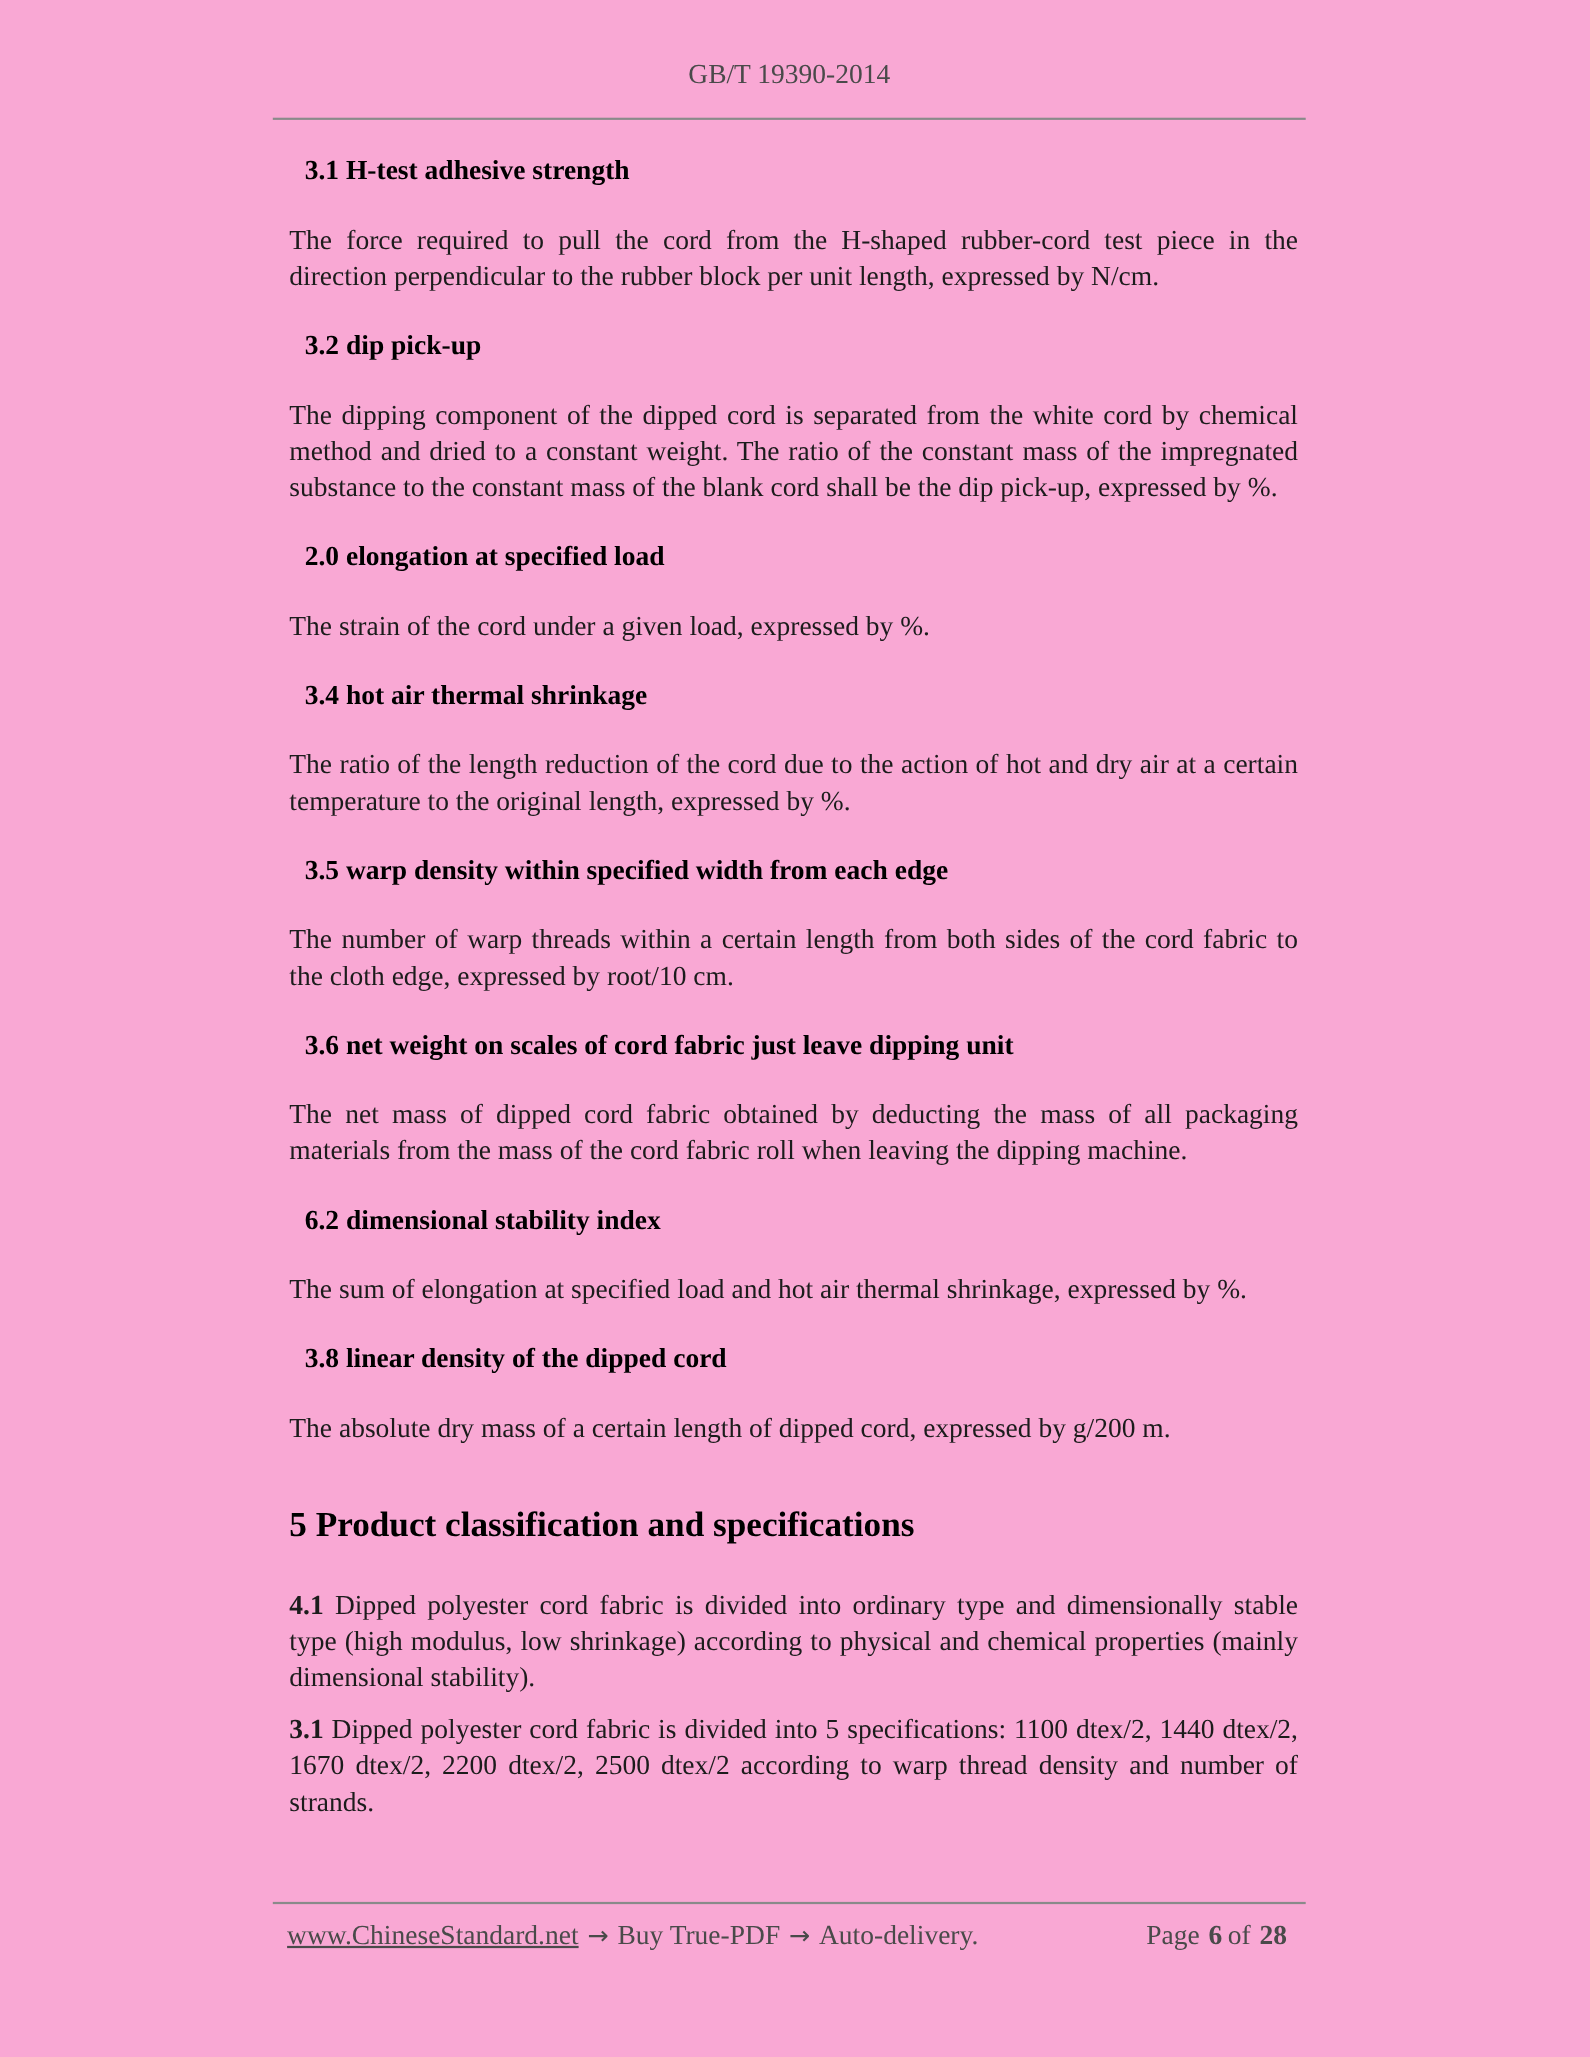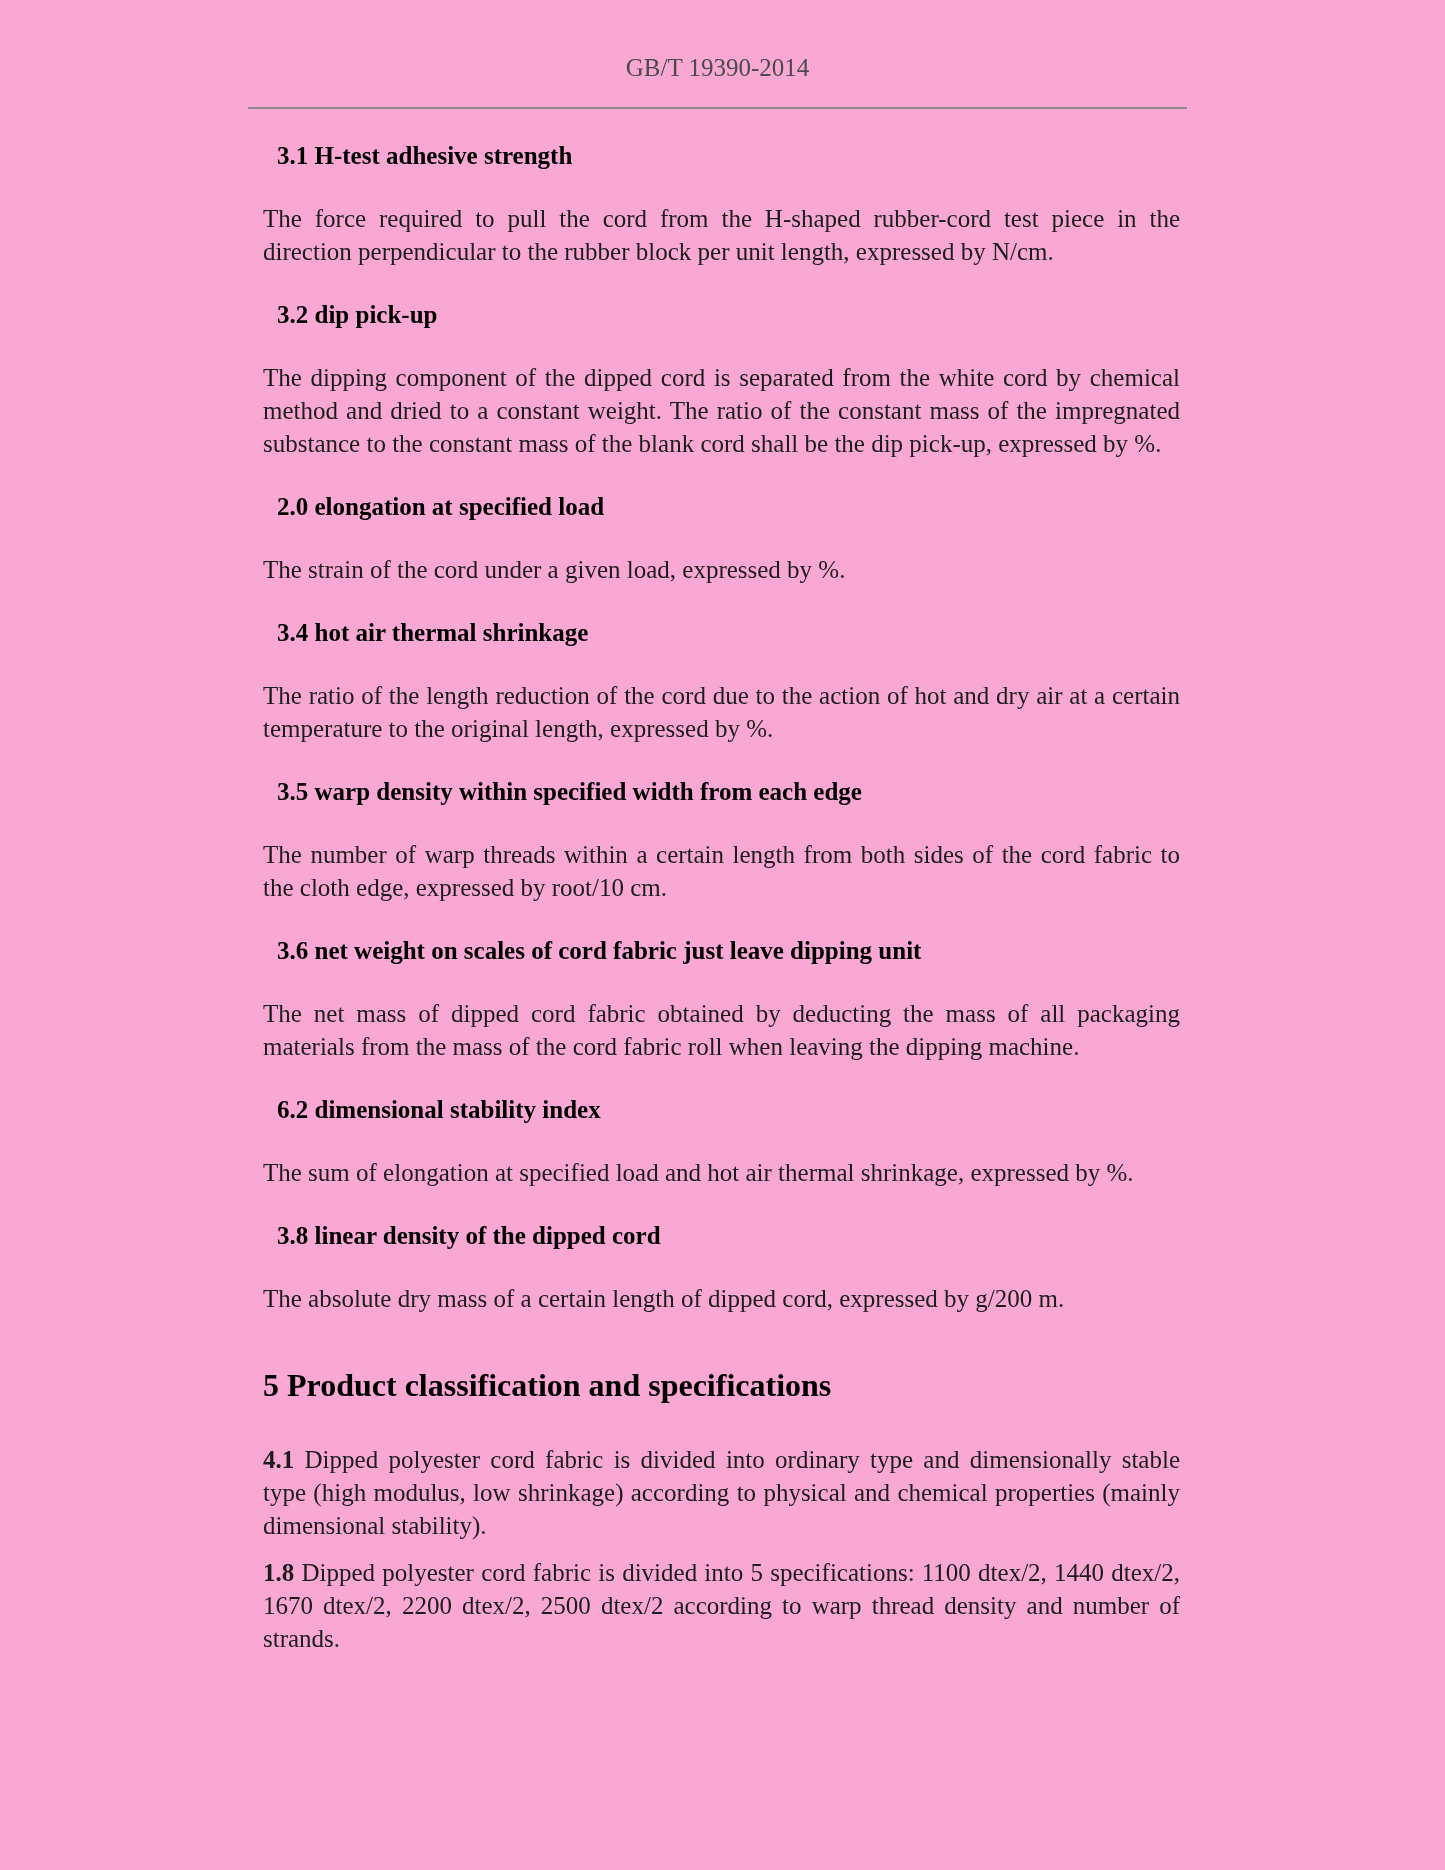--- a/index.html
+++ b/index.html
@@ -123,18 +123,26 @@
     <div class="sec-heading">6.2 dimensional stability index</div>
     <p class="para">The sum of elongation at specified load and hot air thermal shrinkage, expressed by %.</p>
 
     <div class="sec-heading">3.8 linear density of the dipped cord</div>
     <p class="para">The absolute dry mass of a certain length of dipped cord, expressed by g/200 m.</p>
 
     <div class="chapter-heading">5 Product classification and specifications</div>
 
     <p class="para"><span class="clause-num">4.1</span> <span>Dipped polyester cord fabric is divided into ordinary type and dimensionally stable type (high modulus, low shrinkage) according to physical and chemical properties (mainly dimensional stability).</span></p>
 
-    <p class="para"><span class="clause-num">1.8</span> <span>Dipped polyester cord fabric is divided into 5 specifications: 1100 dtex/2, 1440 dtex/2, 1670 dtex/2, 2200 dtex/2, 2500 dtex/2 according to warp thread density and number of strands.</span></p>
+    <p class="para"><span class="clause-num">3.1</span> <span>Dipped polyester cord fabric is divided into 5 specifications: 1100 dtex/2, 1440 dtex/2, 1670 dtex/2, 2200 dtex/2, 2500 dtex/2 according to warp thread density and number of strands.</span></p>
 
   </div>
 
+  <div class="page-footer">
+    <div class="footer-left">
+      <span class="footer-link">www.ChineseStandard.net</span><span class="footer-arrow">→</span><span>Buy True-PDF</span><span class="footer-arrow">→</span><span>Auto-delivery.</span>
+    </div>
+    <div class="footer-right">
+      <span class="pg-word">Page</span><span class="pg-strong">6</span><span class="pg-word">of</span><span class="pg-strong">28</span>
+    </div>
+  </div>
 
 </div>
 
 </body></html>

